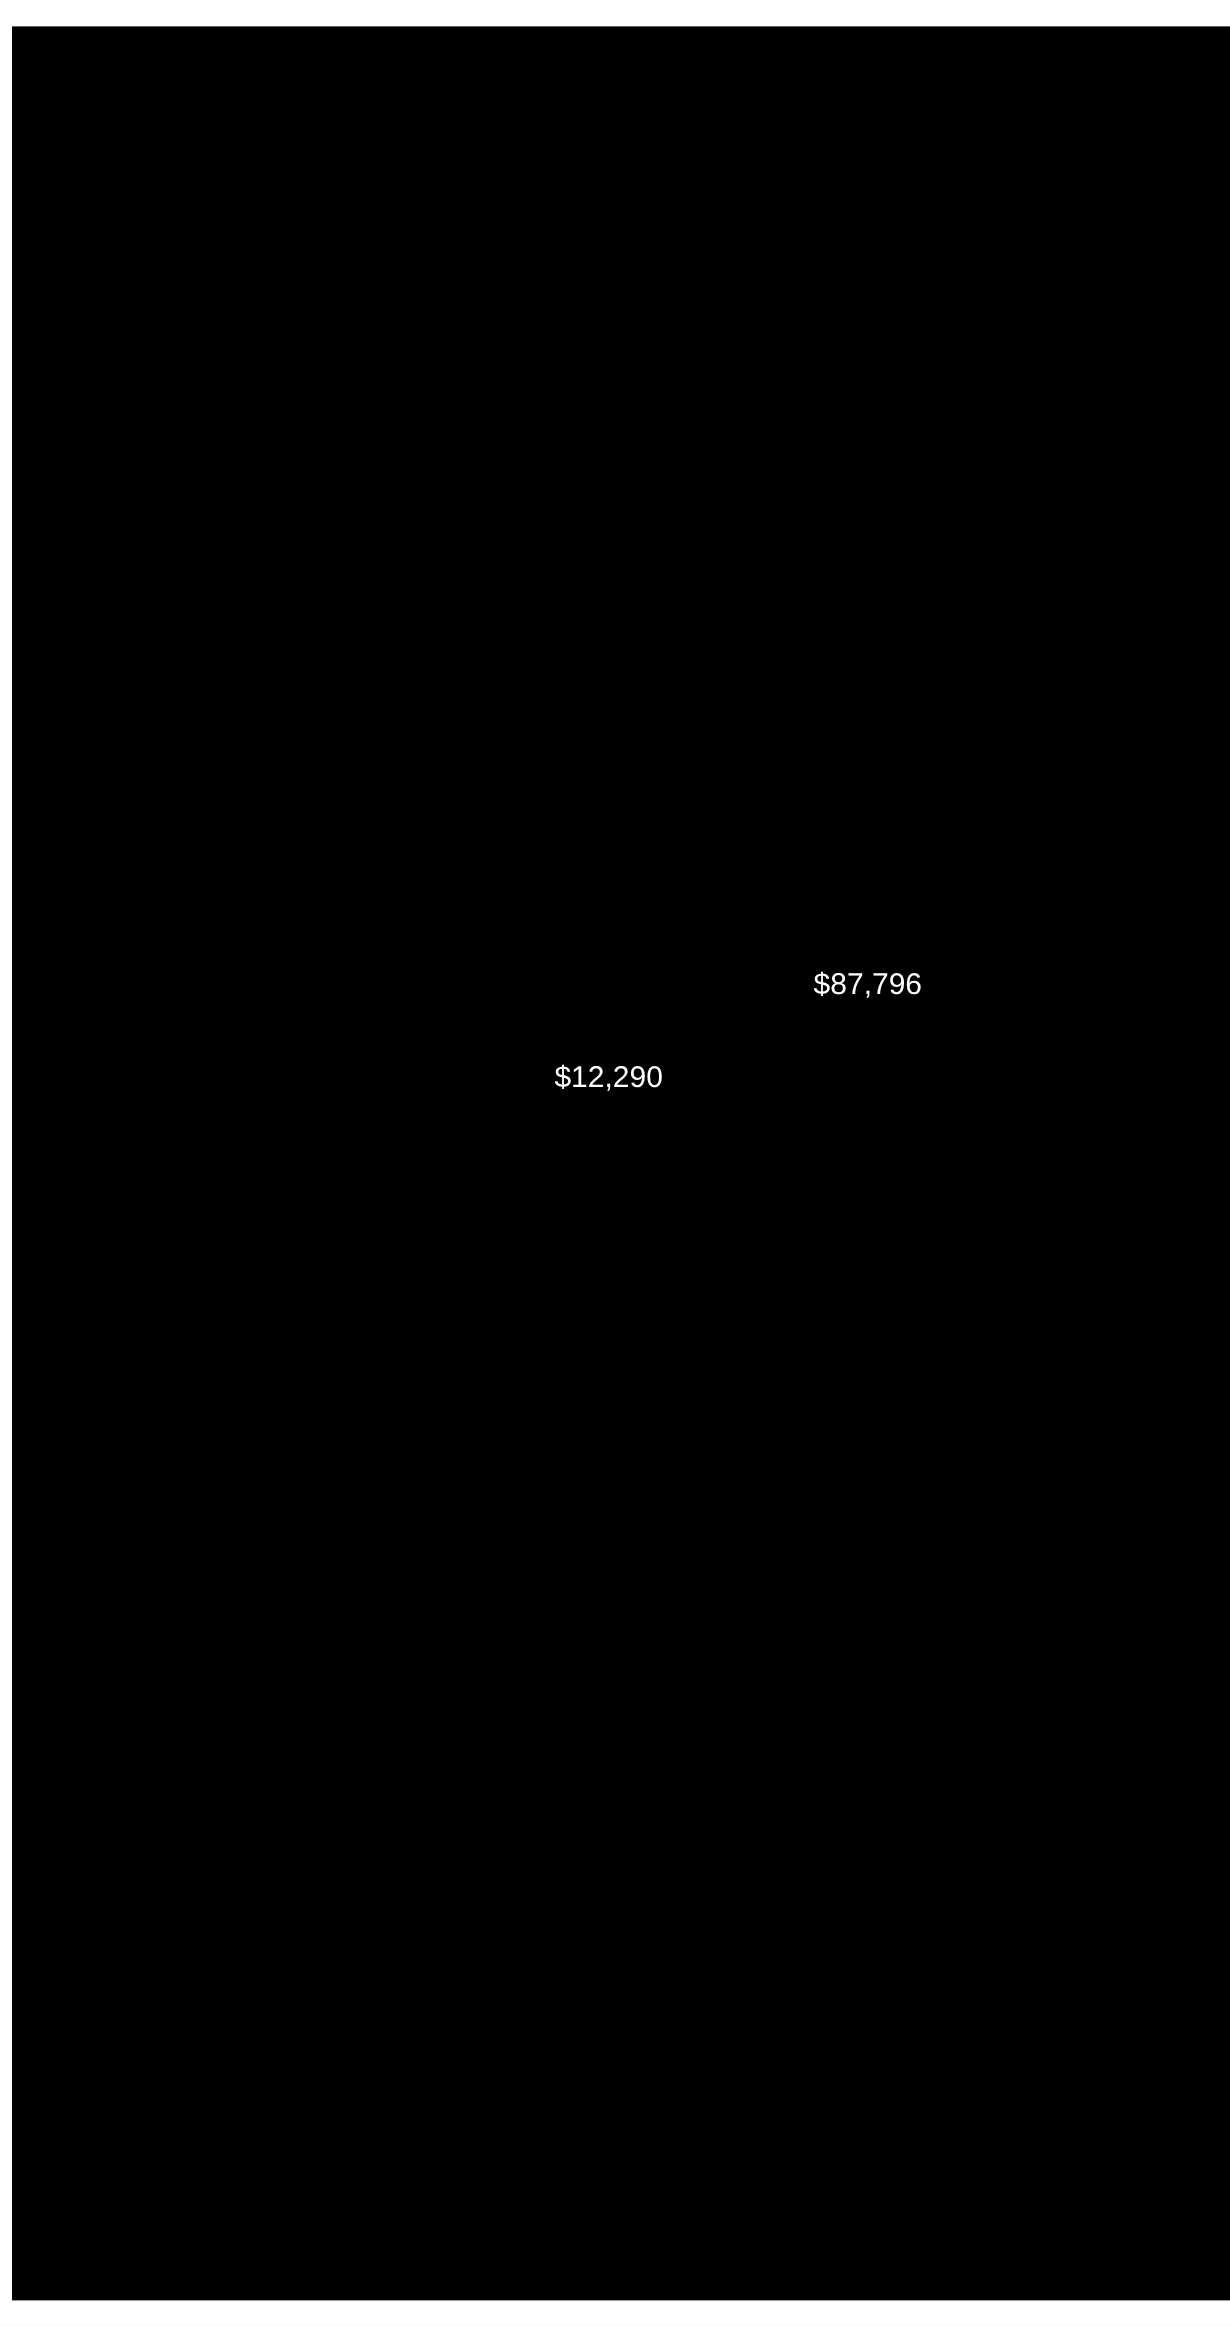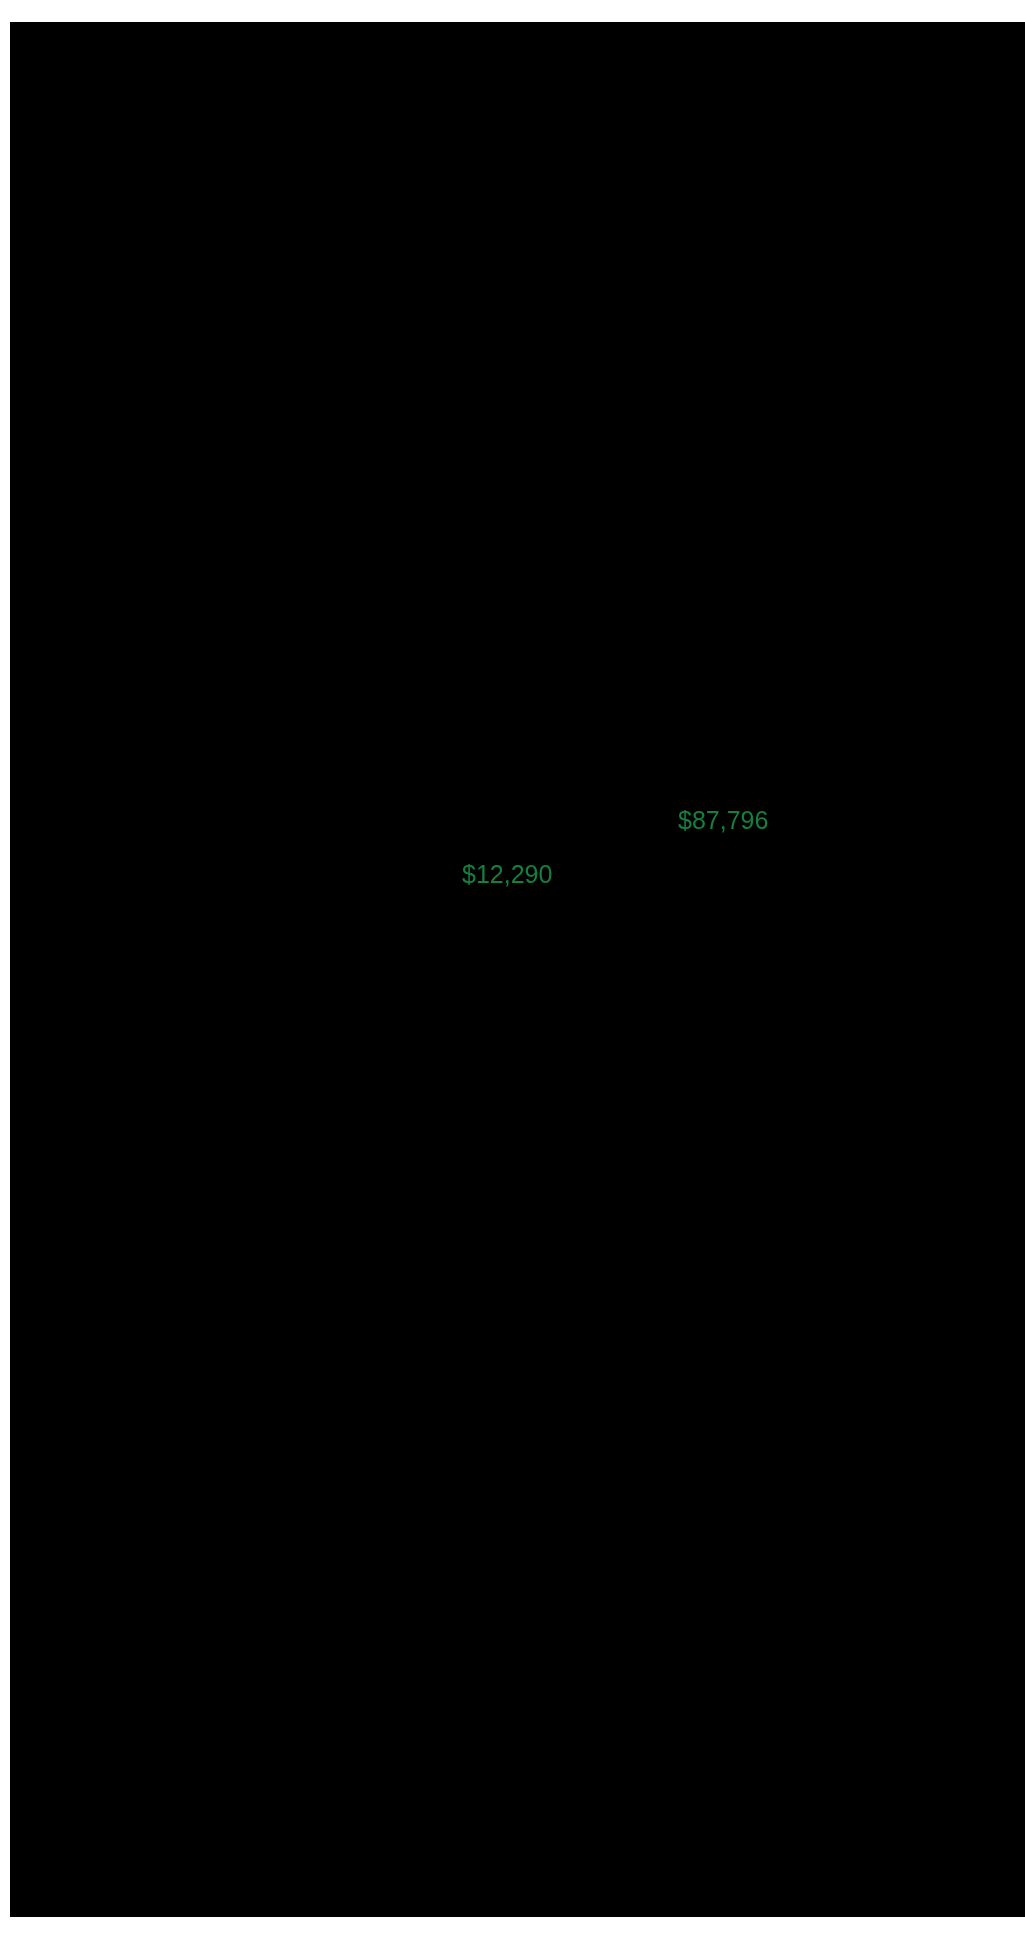--- a/index.html
+++ b/index.html
@@ -27,33 +27,33 @@
     position: absolute;
     left: 10px;
     top: 22px;
     width: 1015px;
     height: 1895px;
     background: #000000;
   }
   
   .data-label {
     position: absolute;
-    color: #15803d;
+    color: #ffffff;
     font-family: "Liberation Sans", sans-serif;
     font-size: 25px;
     line-height: 1;
     white-space: nowrap;
   }
   .label-a {
     left: 668px;
     top: 786px;
   }
   .label-b {
     left: 452px;
-    top: 840px;
+    top: 864px;
   }
   
   .vh {
     position: absolute;
     width: 1px;
     height: 1px;
     overflow: hidden;
     clip: rect(0 0 0 0);
     white-space: nowrap;
   }

